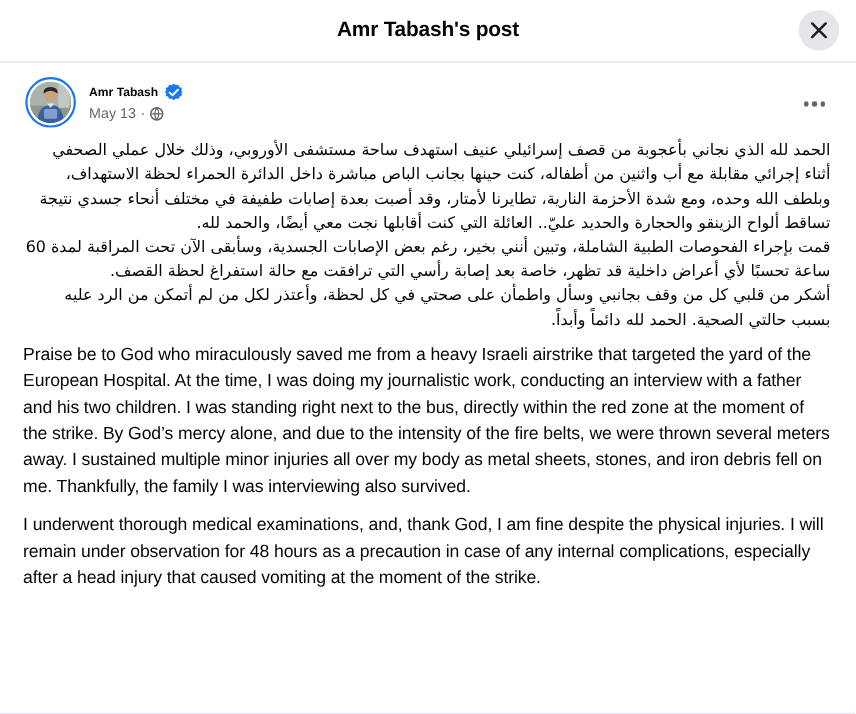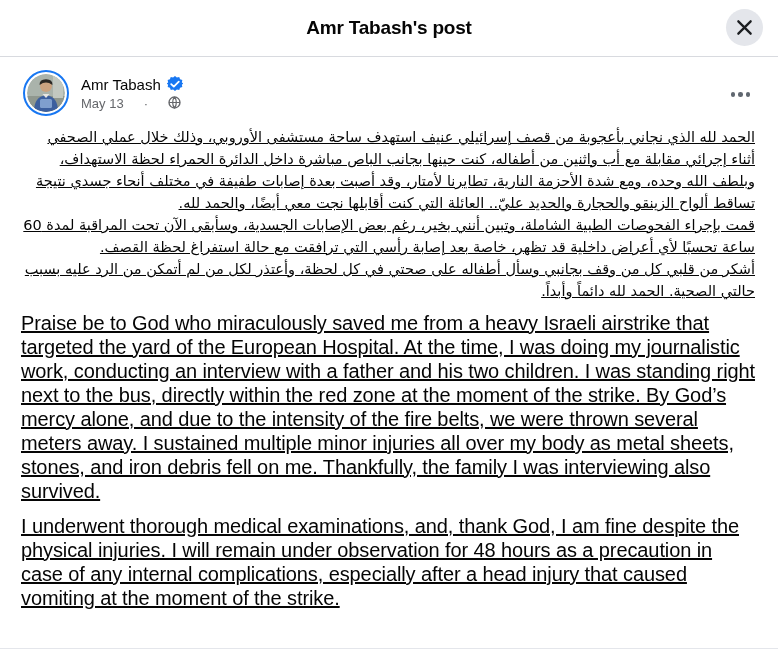--- a/index.html
+++ b/index.html
@@ -51,58 +51,58 @@
     border-radius: 50%;
     border: 2.5px solid #1877f2;
     padding: 1.5px;
     flex: 0 0 auto;
     cursor: pointer;
   }
   .avatar-ring svg { display: block; border-radius: 50%; }
   .author-block { margin-left: 12px; }
   .author-row {
     display: flex; align-items: center; gap: 6px;
-    font-size: 15px; font-weight: 400;
+    font-size: 11px; font-weight: 700;
     cursor: pointer;
   }
   .meta-row {
-    display: flex; align-items: flex-start; gap: 20px;
+    display: flex; align-items: flex-end; gap: 4px;
     font-size: 13px; color: #65676b;
     margin-top: 3px;
   }
   .meta-date { cursor: pointer; }
   .more-btn {
     position: absolute;
     right: 24px; top: 31px;
     background: none; border: none; padding: 4px;
     cursor: pointer;
     display: flex; gap: 3px;
   }
   .more-btn i {
     width: 4.5px; height: 4.5px; border-radius: 50%;
     background: #606770; display: block;
   }
 
   
-  .post-body { padding: 6px 23px 0 21px; text-decoration: underline; }
+  .post-body { padding: 6px 23px 0 21px; }
 
   .arabic-text {
     direction: rtl;
     text-align: right;
     font-family: "DejaVu Sans", sans-serif;
     font-size: 14.5px;
     line-height: 22px;
     unicode-bidi: plaintext;
   }
   .arabic-text p { margin: 0; }
 
   .english-text { margin-top: 9px; }
   .english-text p {
     margin: 0 0 11px 0;
-    font-size: 20px;
+    font-size: 16px;
     line-height: 24px;
     letter-spacing: -0.1px;
   }
 
   .bottom-divider {
     position: absolute;
     left: 0; right: 0; bottom: 0;
     border-top: 1px solid #e4e6eb;
   }
 </style>
@@ -167,21 +167,21 @@
         <i></i>
         <i></i>
     </span>
   </button>
 </div>
 
 <div class="post-body">
   <div class="arabic-text" dir="rtl">
     <p>الحمد لله الذي نجاني بأعجوبة من قصف إسرائيلي عنيف استهدف ساحة مستشفى الأوروبي، وذلك خلال عملي الصحفي أثناء إجرائي مقابلة مع أب واثنين من أطفاله، كنت حينها بجانب الباص مباشرة داخل الدائرة الحمراء لحظة الاستهداف، وبلطف الله وحده، ومع شدة الأحزمة النارية، تطايرنا لأمتار، وقد أصبت بعدة إصابات طفيفة في مختلف أنحاء جسدي نتيجة تساقط ألواح الزينقو والحجارة والحديد عليّ.. العائلة التي كنت أقابلها نجت معي أيضًا، والحمد لله.</p>
     <p>قمت بإجراء الفحوصات الطبية الشاملة، وتبين أنني بخير، رغم بعض الإصابات الجسدية، وسأبقى الآن تحت المراقبة لمدة 60 ساعة تحسبًا لأي أعراض داخلية قد تظهر، خاصة بعد إصابة رأسي التي ترافقت مع حالة استفراغ لحظة القصف.</p>
-    <p>أشكر من قلبي كل من وقف بجانبي وسأل أطفاله على صحتي في كل لحظة، وأعتذر لكل من لم أتمكن من الرد عليه بسبب حالتي الصحية. الحمد لله دائماً وأبداً.</p>
+    <p>أشكر من قلبي كل من وقف بجانبي وسأل واطمأن على صحتي في كل لحظة، وأعتذر لكل من لم أتمكن من الرد عليه بسبب حالتي الصحية. الحمد لله دائماً وأبداً.</p>
   </div>
   <div class="english-text">
     <p>Praise be to God who miraculously saved me from a heavy Israeli airstrike that targeted the yard of the European Hospital. At the time, I was doing my journalistic work, conducting an interview with a father and his two children. I was standing right next to the bus, directly within the red zone at the moment of the strike. By God’s mercy alone, and due to the intensity of the fire belts, we were thrown several meters away. I sustained multiple minor injuries all over my body as metal sheets, stones, and iron debris fell on me. Thankfully, the family I was interviewing also survived.</p>
     <p>I underwent thorough medical examinations, and, thank God, I am fine despite the physical injuries. I will remain under observation for 48 hours as a precaution in case of any internal complications, especially after a head injury that caused vomiting at the moment of the strike.</p>
   </div>
 </div>
 
 <div class="bottom-divider"></div>
 
 </body></html>

